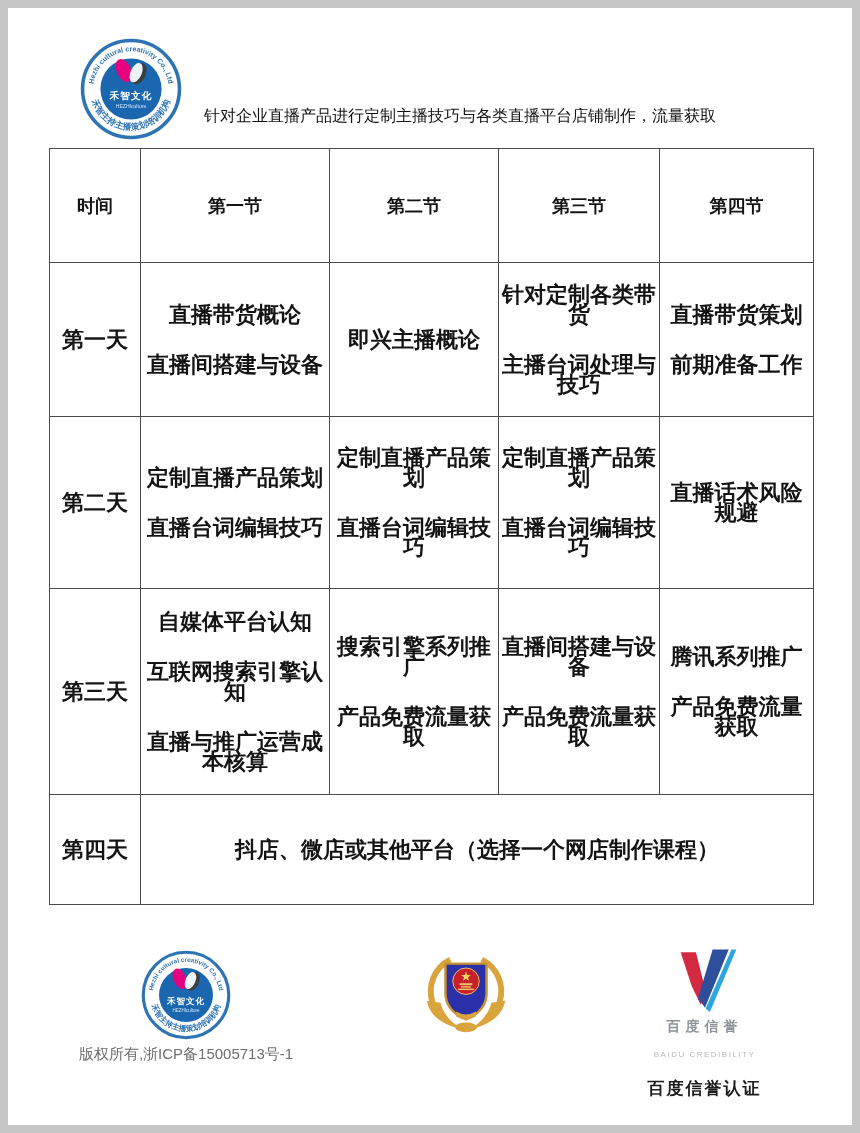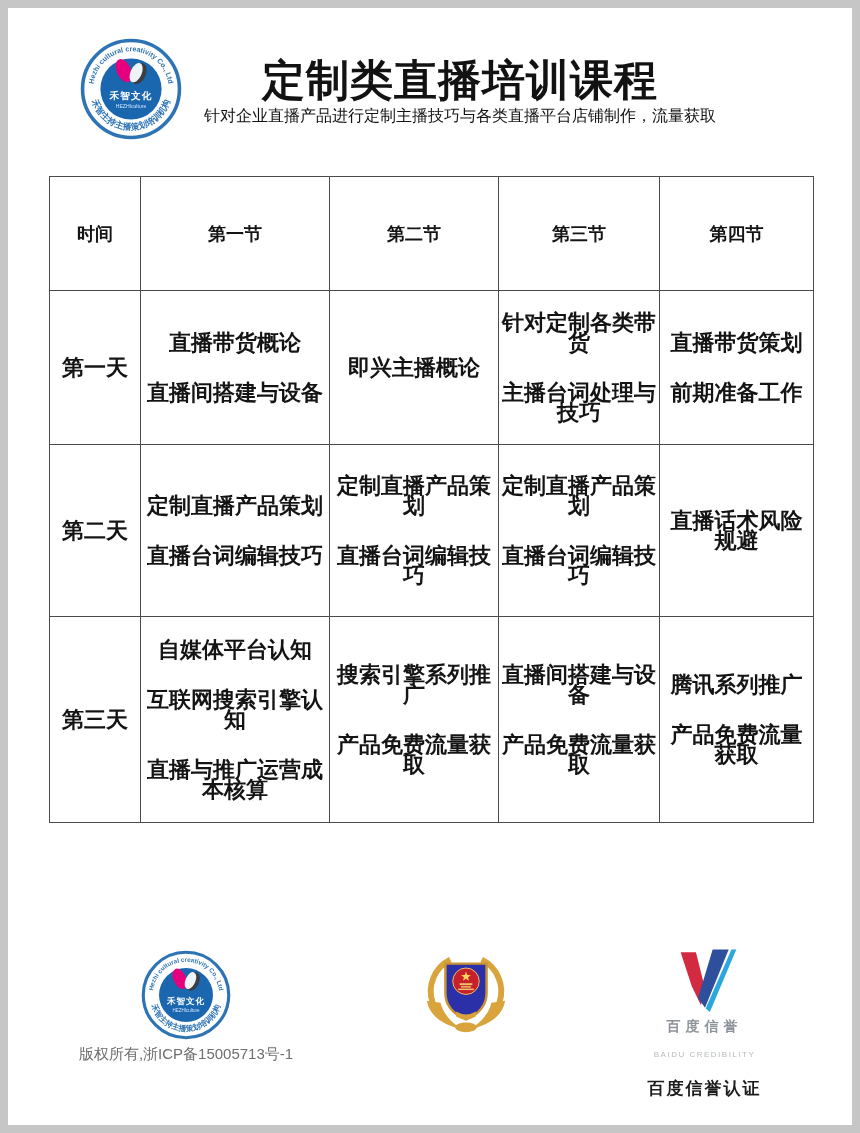--- a/index.html
+++ b/index.html
@@ -15,21 +15,21 @@
   .page-title {
     position:absolute; left:60px; right:0; top:52px; text-align:center;
     font-size:43px; font-weight:900; color:#121212; letter-spacing:1px; white-space:nowrap;
   }
   .page-subtitle {
     position:absolute; left:60px; right:0; top:106px; text-align:center;
     font-size:16px; font-weight:400; color:#121212; white-space:nowrap;
   }
   
   table.course {
-    position:absolute; left:49px; top:176px;
+    position:absolute; left:49px; top:148px;
     border-collapse:collapse; table-layout:fixed;
   }
   table.course td {
     border:1px solid #4b4b4b; text-align:center; vertical-align:middle;
     font-weight:700; font-size:22px; color:#141414; padding:0;
   }
   tr.hrow td { font-size:18px; }
   .line { padding:15px 2px; line-height:20px; }
   td.merged-cell { text-align:left; padding-left:8px; }
   
@@ -61,21 +61,20 @@
     <text font-size="8.5" fill="#2e74b5" font-weight="800">
       <textPath href="#arcB1" startOffset="50%" text-anchor="middle">禾智主持主播策划培训机构</textPath>
     </text>
     <ellipse cx="43" cy="32" rx="7" ry="12" transform="rotate(-24 43 32)" fill="#e6007d"></ellipse>
     <ellipse cx="58" cy="35" rx="6.5" ry="11" transform="rotate(24 58 35)" fill="#3a3f46"></ellipse>
     <ellipse cx="55" cy="34" rx="5.5" ry="10" transform="rotate(24 55 34)" fill="#eef3f8"></ellipse>
     <text x="50" y="60" text-anchor="middle" font-size="9.5" font-weight="800" fill="#ffffff" letter-spacing="1">禾智文化</text>
     <text x="50" y="69" text-anchor="middle" font-size="5" fill="#cfe6ff">HEZHIculture</text>
   </svg>
 
-  <div class="page-title">定制类直播培训课程</div>
   <div class="page-subtitle">针对企业直播产品进行定制主播技巧与各类直播平台店铺制作，流量获取</div>
 
   <table class="course">
     <colgroup>
       <col style="width:91px">
         <col style="width:189px">
         <col style="width:169px">
         <col style="width:161px">
         <col style="width:154px">
     </colgroup>
@@ -140,20 +139,24 @@
         <td>
           <div class="line">直播间搭建与设备</div>
           <div class="line">产品免费流量获取</div>
         </td>
         <td>
           <div class="line">腾讯系列推广</div>
           <div class="line">产品免费流量获取</div>
         </td>
       </tr>
 
+      <tr style="height:110px">
+        <td>第四天</td>
+        <td class="merged-cell" colspan="4">抖店、微店或其他平台（选择一个网店制作课程）</td>
+      </tr>
     </tbody>
   </table>
 
   <div class="footer-left">
     <svg width="90" height="90" viewBox="0 0 100 100">
       <circle cx="50" cy="50" r="47.5" fill="#ffffff" stroke="#2e74b5" stroke-width="3.5"></circle>
       <circle cx="50" cy="50" r="30" fill="#1a67b0"></circle>
       <defs>
         <path id="arcT2" d="M 13,50 A 37,37 0 0 1 87,50"></path>
         <path id="arcB2" d="M 10,50 A 40,40 0 0 0 90,50"></path>

